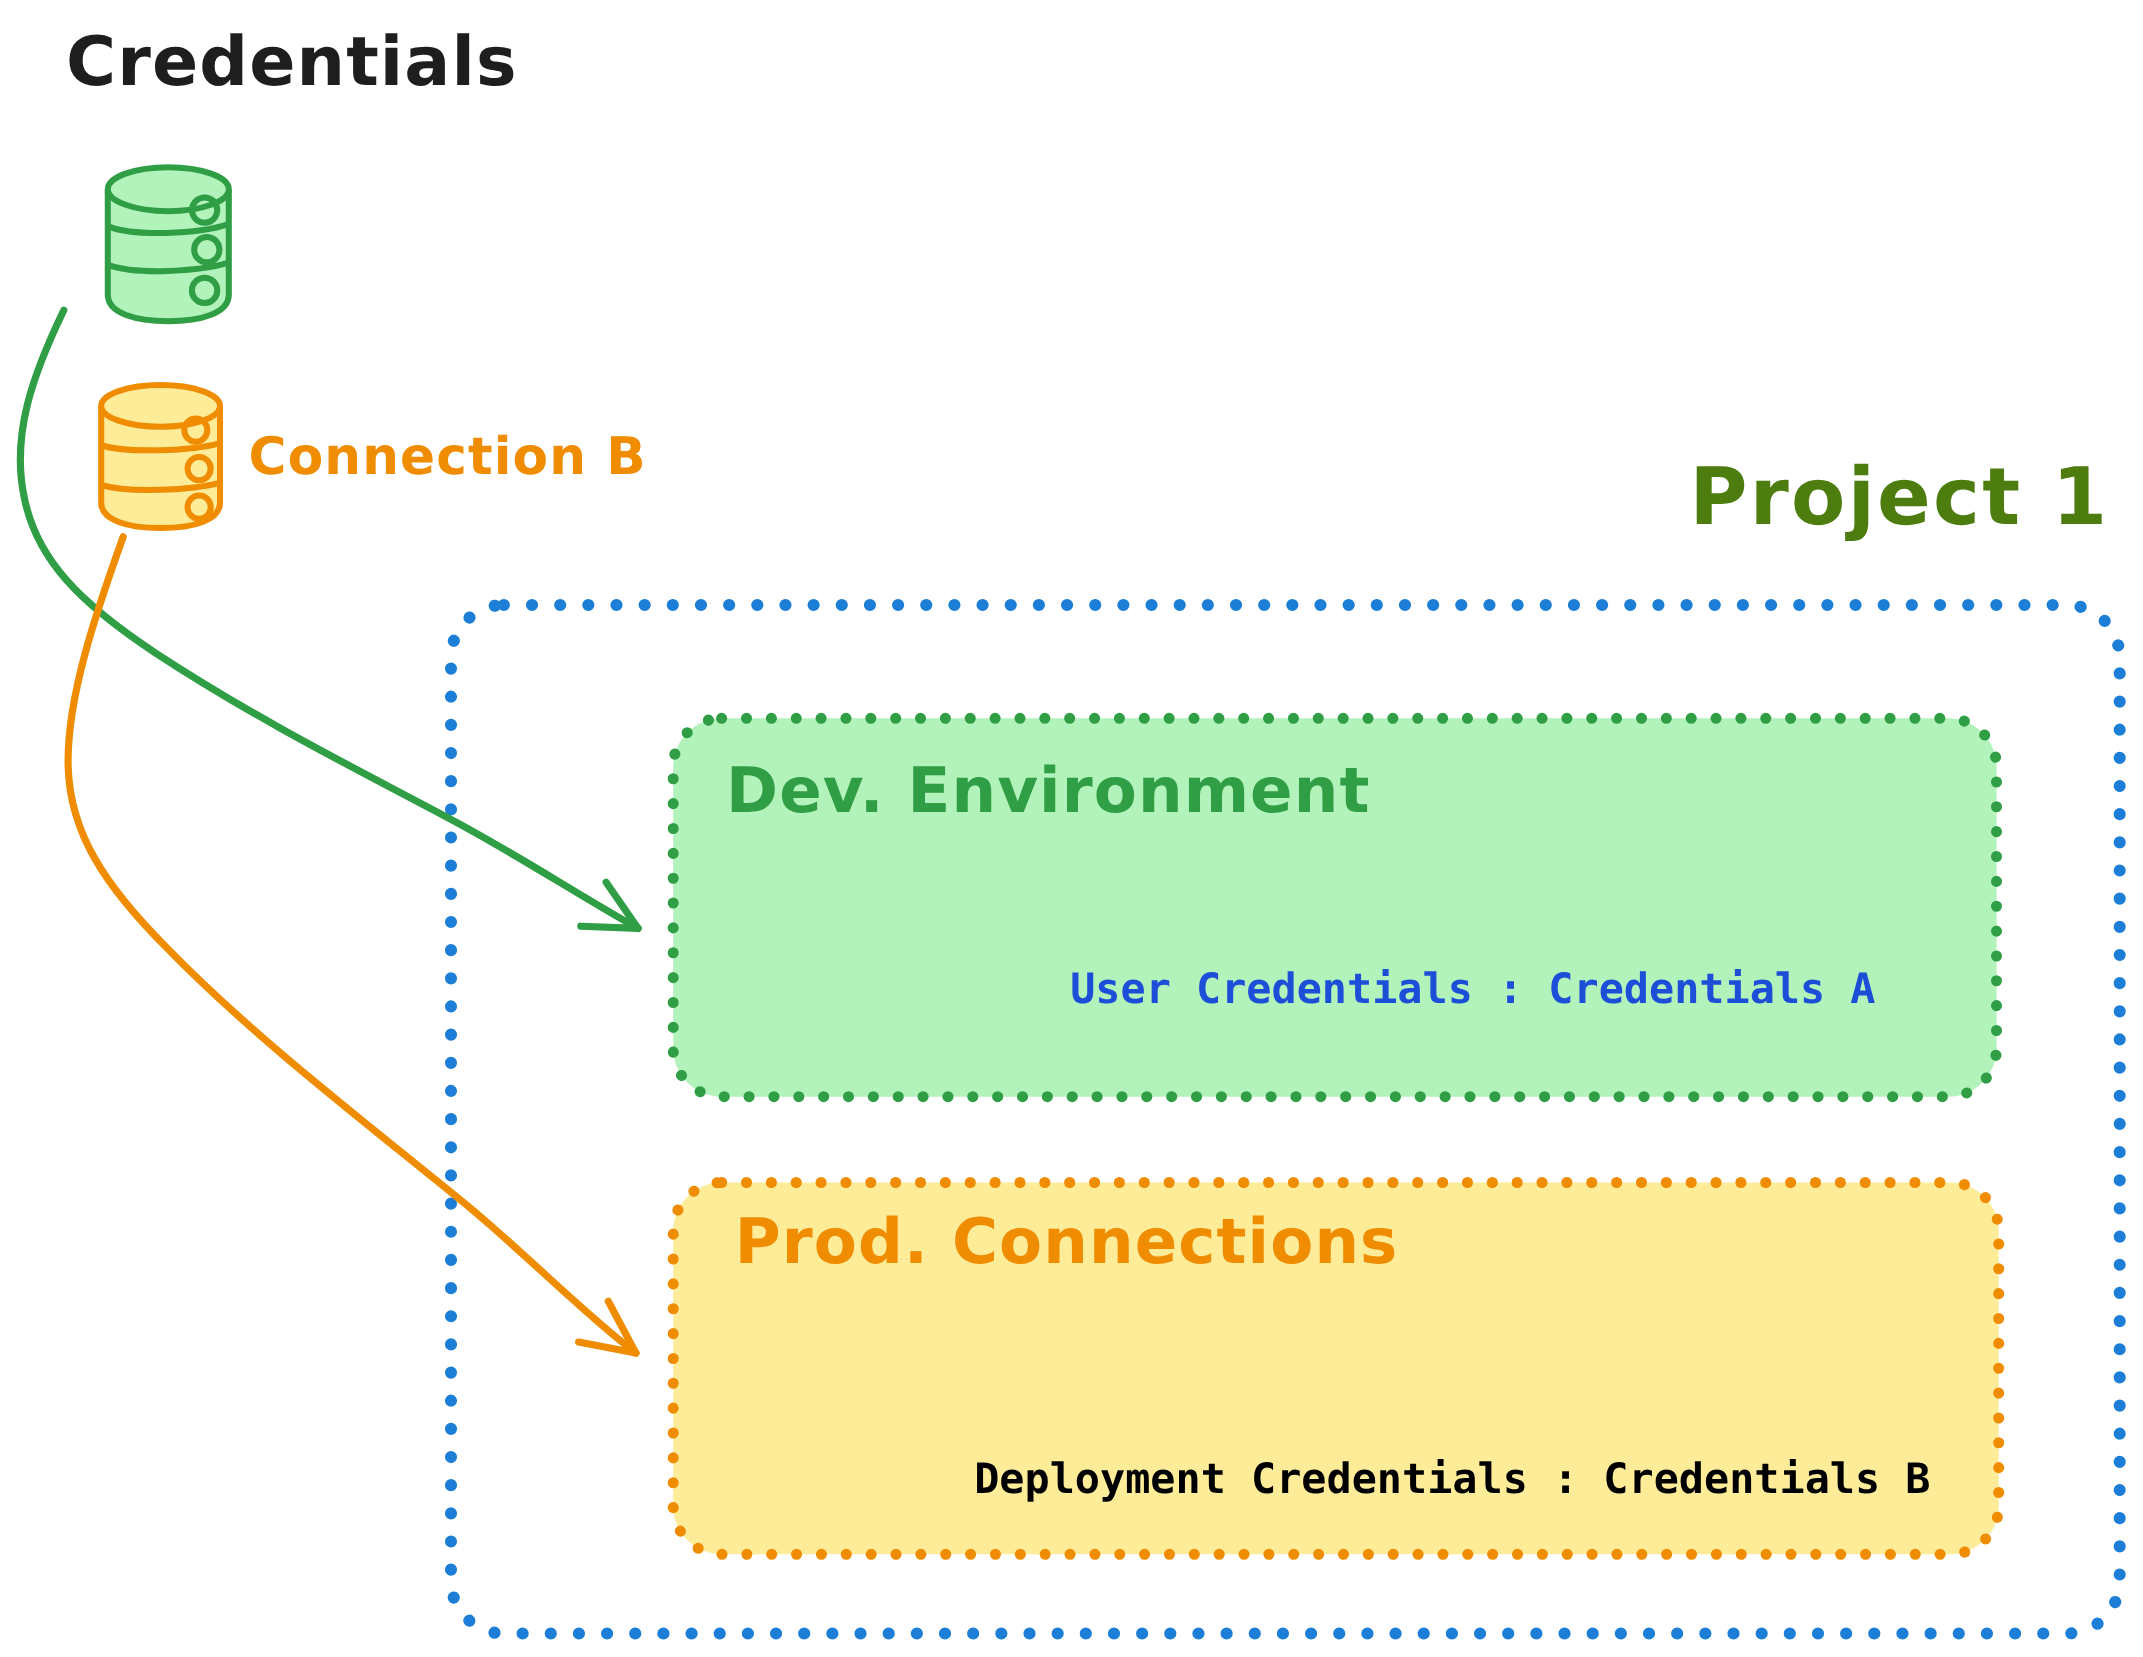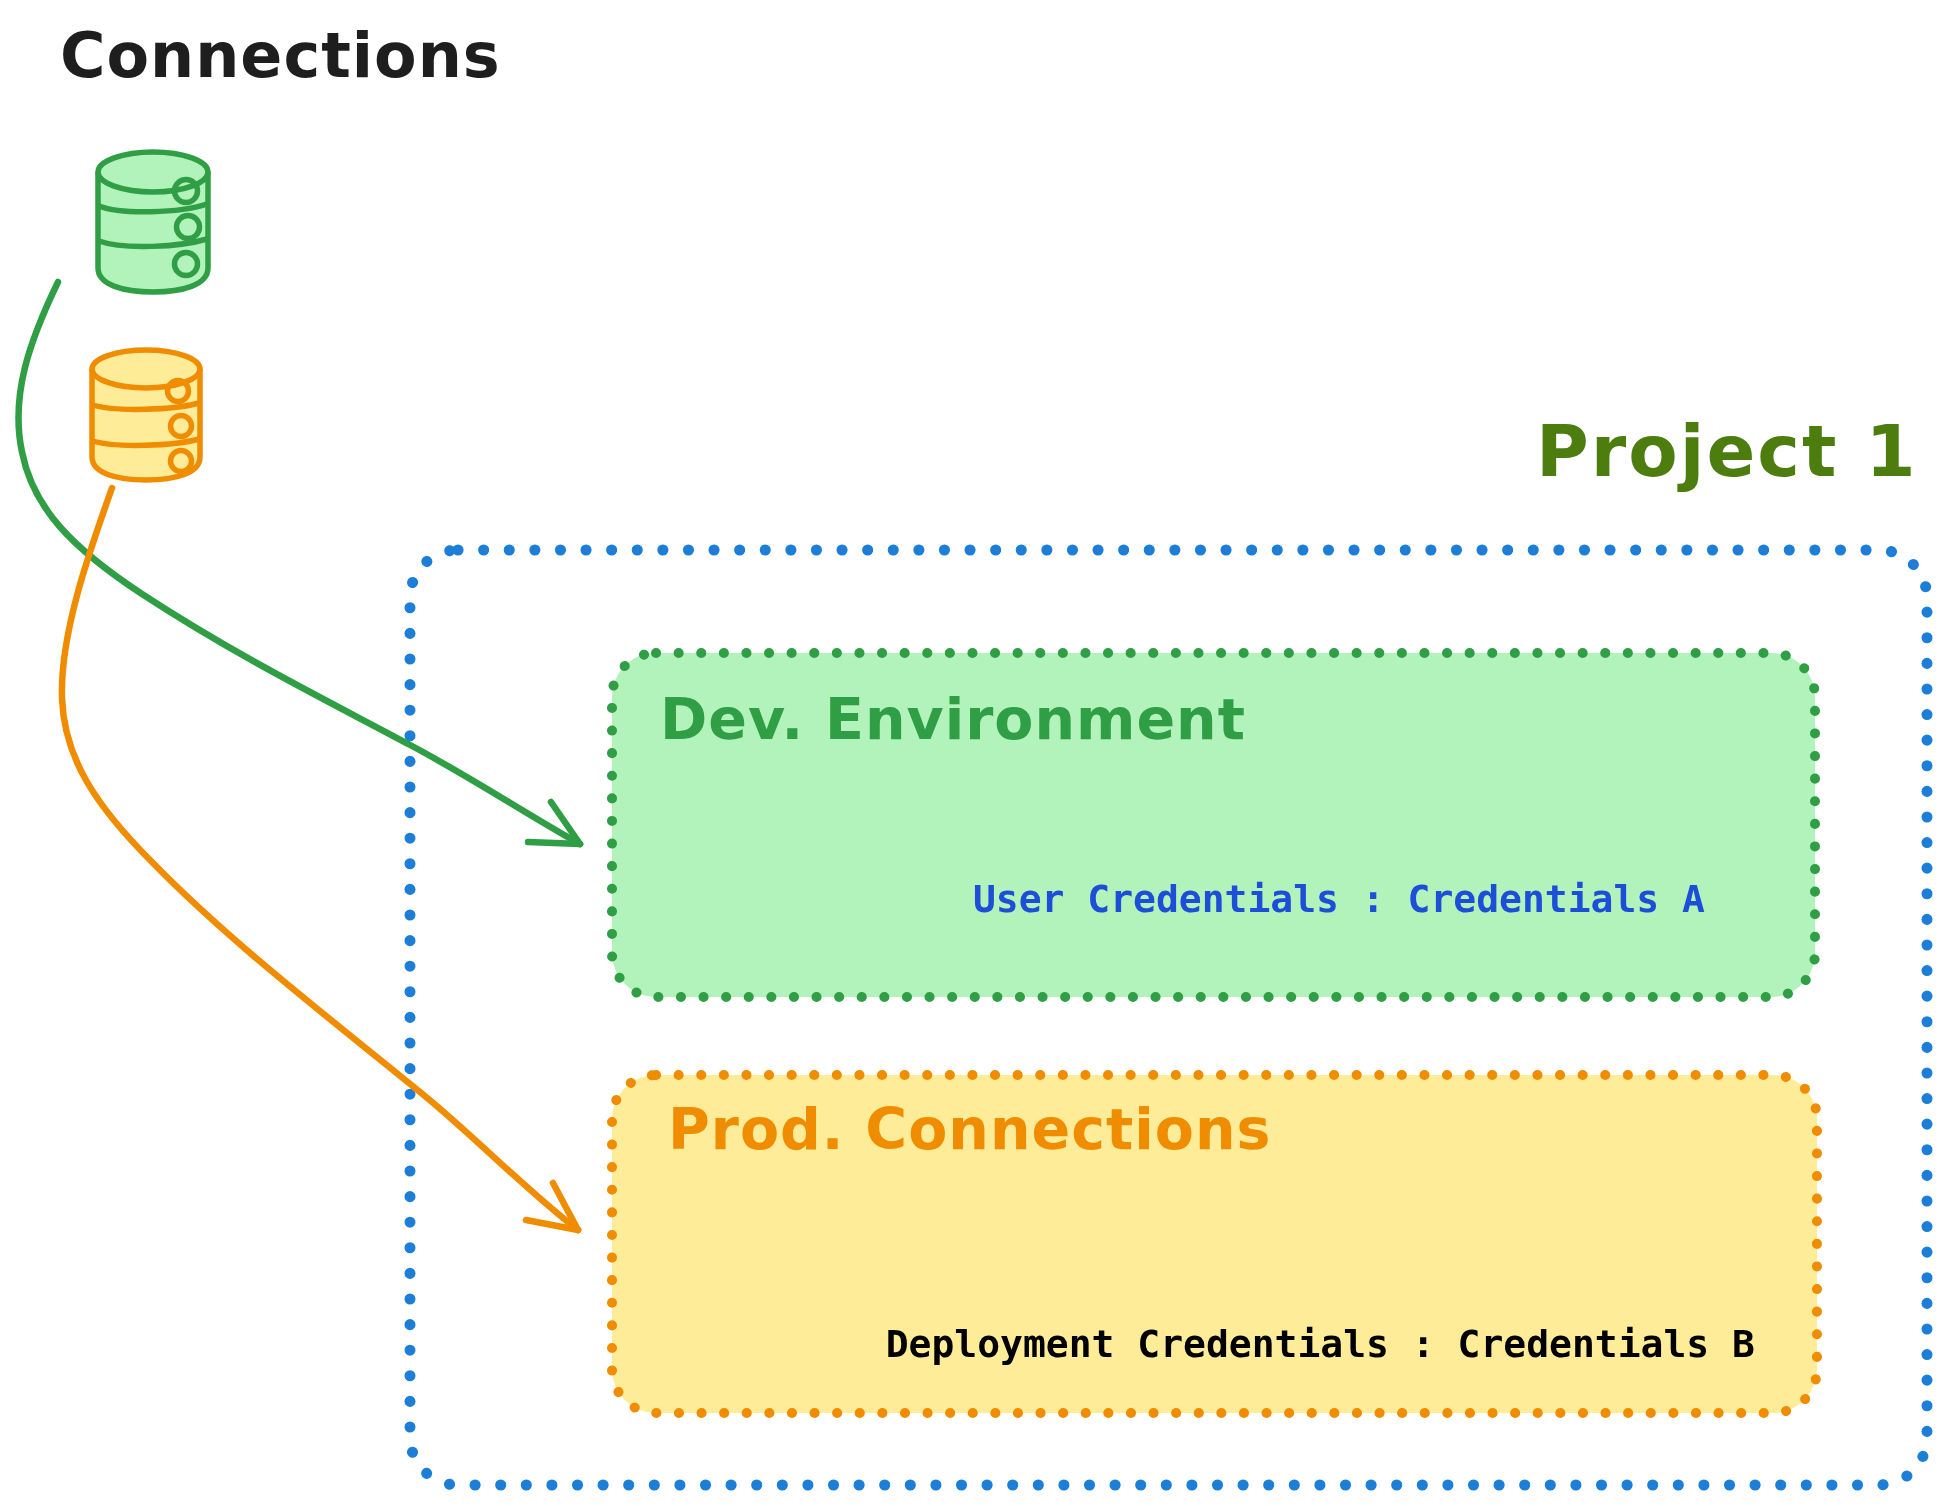--- a/index.html
+++ b/index.html
@@ -74,23 +74,24 @@
       <path d="M92,369 L92,457 C92,473 116,480 146,480 C176,480 200,473 200,457 L200,369"></path>
       <ellipse cx="146" cy="369" rx="54" ry="19"></ellipse>
       <path d="M93,405 C115,412 175,410 199,403" fill="none"></path>
       <path d="M93,441 C115,448 175,446 199,439" fill="none"></path>
       <circle cx="178" cy="391" r="10.5" fill="none"></circle>
       <circle cx="181" cy="426" r="10.5" fill="none"></circle>
       <circle cx="181" cy="461" r="10.5" fill="none"></circle>
     </g>
   </svg>
 
-  <div class="txt title">Connections</div>
+  <div class="txt title">Credentials</div>
 
 
+  <div class="txt conn-label conn-b">Connection B</div>
 
   <div class="txt project-label">Project 1</div>
 
   <div class="txt env-title dev-title">Dev. Environment</div>
 
   <div class="txt cred dev-cred">User Credentials : Credentials A</div>
 
   <div class="txt env-title prod-title">Prod. Connections</div>
 
   <div class="txt cred prod-cred">Deployment Credentials : Credentials B</div>

